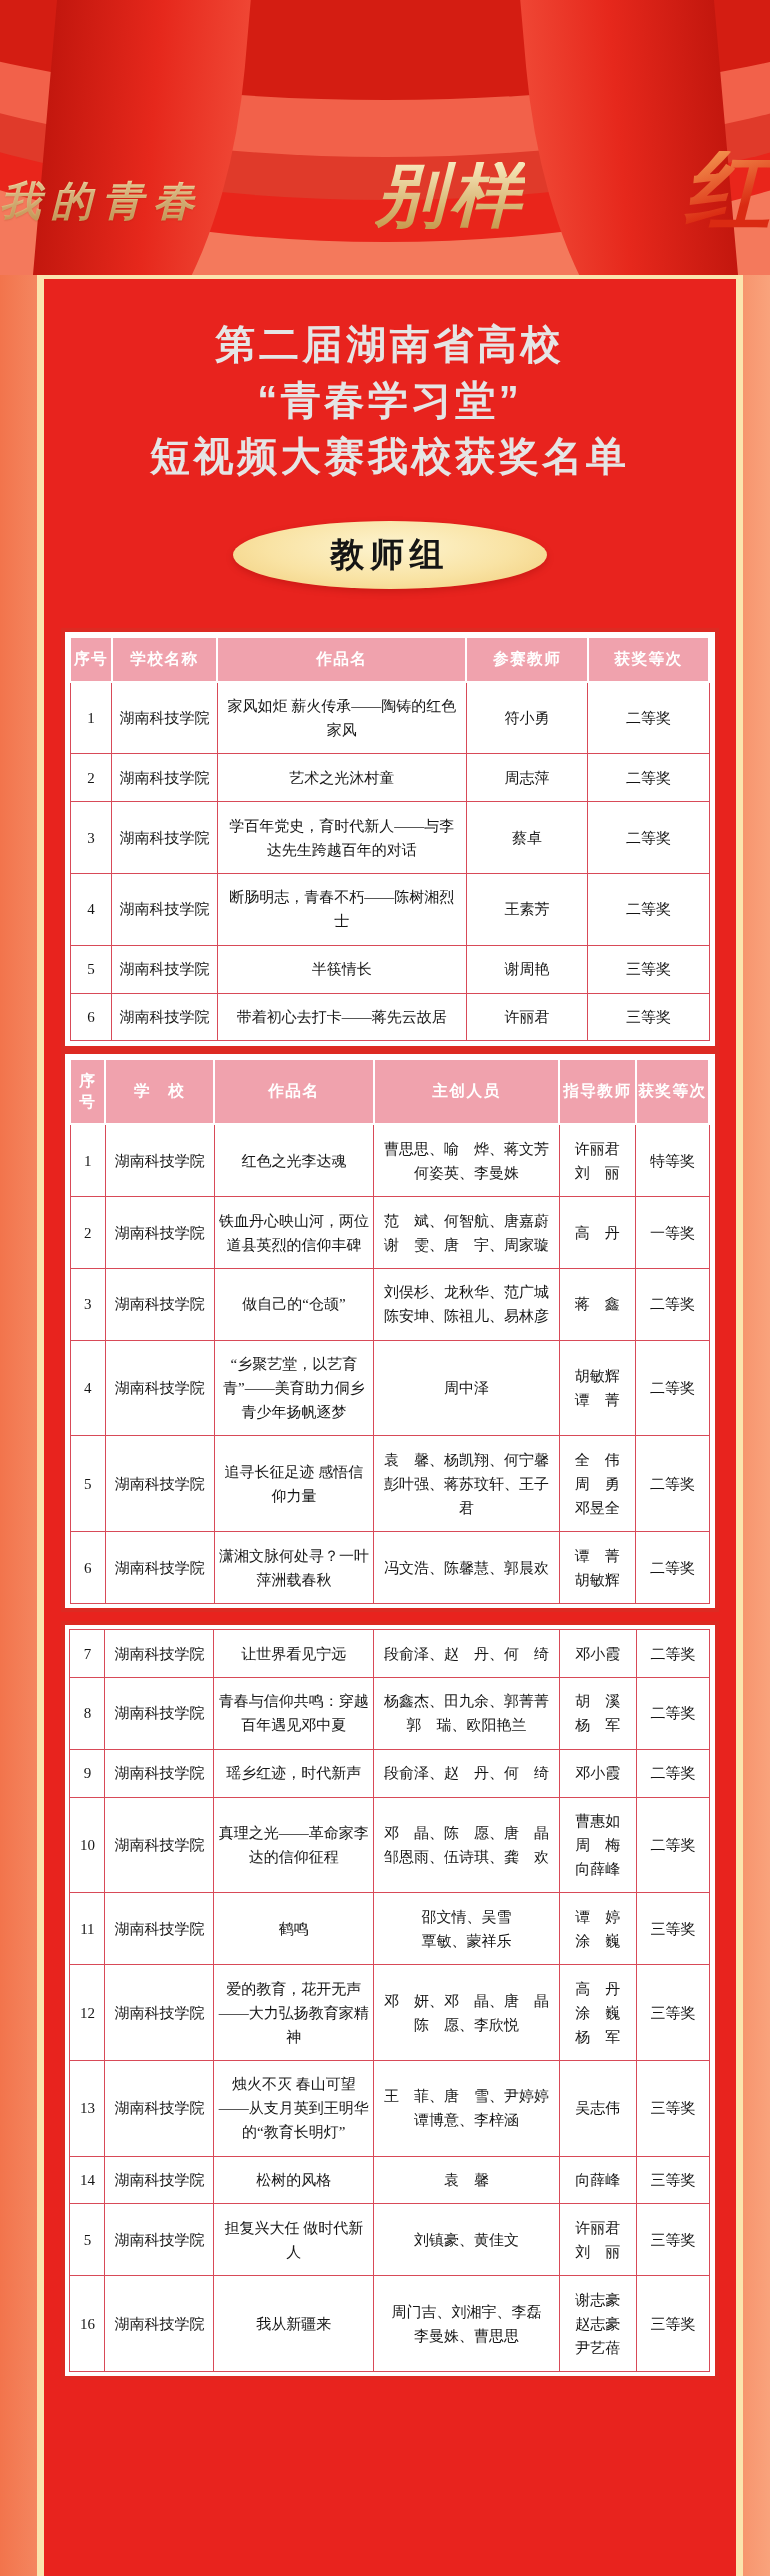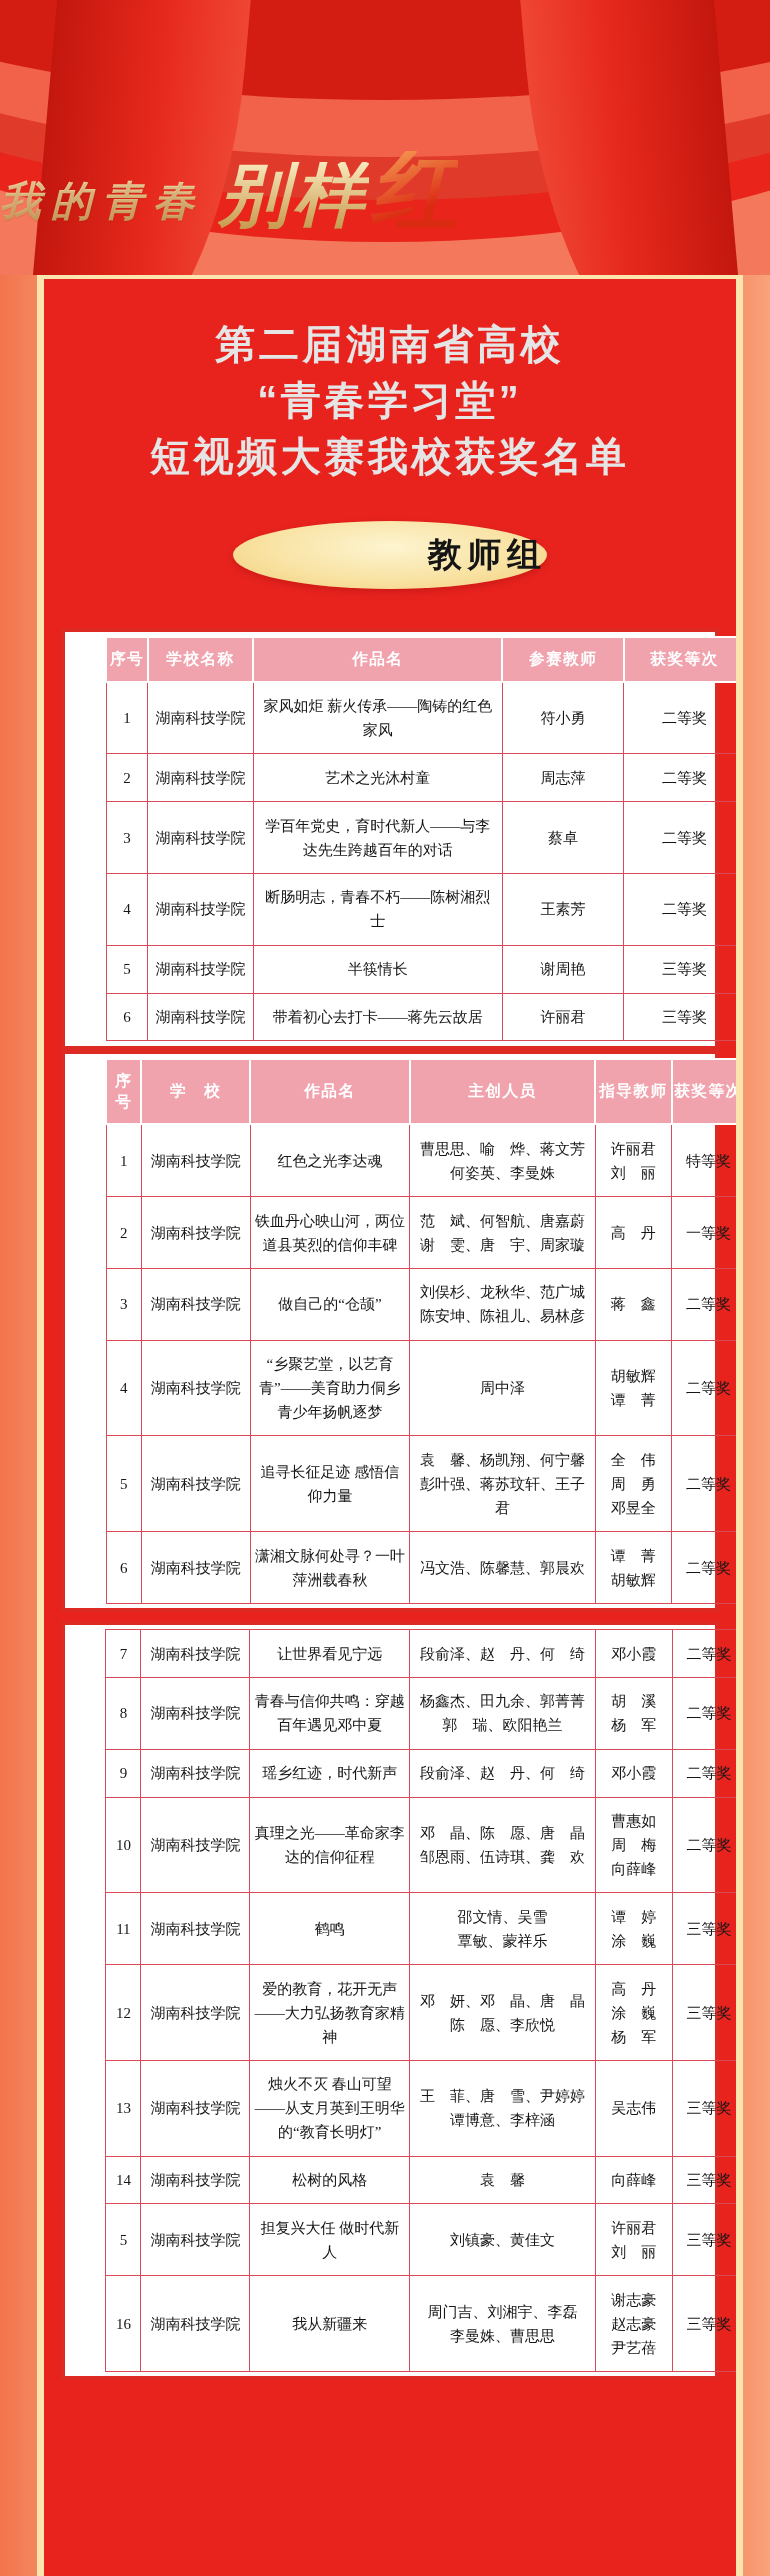--- a/index.html
+++ b/index.html
@@ -11,42 +11,42 @@
   
   .curtain{position:relative;width:771px;height:275px;overflow:hidden;background:#f4795c;}
   .swag{position:absolute;left:-35%;width:170%;border-radius:50%;}
   .swag.s4{top:-300px;height:542px;background:#e9251b;}
   .swag.s3{top:-300px;height:500px;background:#e03a2a;}
   .swag.s2{top:-300px;height:457px;background:#f2614a;}
   .swag.s1{top:-300px;height:400px;background:#d41d12;}
   .drape{position:absolute;top:-64px;width:193px;height:457px;background:linear-gradient(90deg,#c3170e,#e6281c 45%,#d820156e);background-color:#e02117;}
   .drape.left{left:43px;border-radius:0 0 171px 43px / 0 0 371px 86px;transform:rotate(5deg);background:linear-gradient(90deg,#c3170e,#e6281c 55%,#ef4634);}
   .drape.right{right:43px;border-radius:0 0 43px 171px / 0 0 86px 371px;transform:rotate(-5deg);background:linear-gradient(270deg,#c3170e,#e6281c 55%,#ef4634);}
-  .callig{position:absolute;left:0;right:0;top:151px;display:flex;justify-content:flex-start;align-items:flex-end;gap:2px;z-index:9;}
+  .callig{position:absolute;left:0;right:0;top:151px;display:flex;justify-content:space-between;align-items:flex-end;gap:2px;z-index:9;}
   .callig .c1{font-family:"Liberation Serif","DejaVu Serif",serif;font-weight:900;font-style:italic;font-size:41px;letter-spacing:10px;
       background:linear-gradient(180deg,#f6e3b0,#caa05a);-webkit-background-clip:text;background-clip:text;color:transparent;
       text-shadow:0 1.4px 1.4px rgba(120,40,0,.15);}
   .callig .c2{font-family:"Liberation Serif","DejaVu Serif",serif;font-weight:900;font-style:italic;font-size:71px;letter-spacing:4.3px;line-height:.95;
       background:linear-gradient(180deg,#f8e9bd,#c79a4e);-webkit-background-clip:text;background-clip:text;color:transparent;margin-left:12px;}
   .callig .c3{font-family:"Liberation Serif","DejaVu Serif",serif;font-weight:900;font-style:italic;font-size:87px;line-height:.9;
       background:linear-gradient(160deg,#f3924e 10%,#da2a12 70%);-webkit-background-clip:text;background-clip:text;color:transparent;}
   
   .panel{position:relative;box-sizing:border-box;margin:0 28.5px 0 37px;height:2301px;overflow:hidden;
     background:#e8231e;border:solid #fbe4ae;border-width:4.3px 7.1px 0 7.1px;}
   .main-title{margin-top:37px;text-align:center;color:#e5e5e5;font-weight:900;
     font-size:40px;line-height:1.4;letter-spacing:3.6px;}
-  .badge{width:314px;height:68px;margin:37px auto 39px;display:flex;align-items:center;justify-content:flex-end;
+  .badge{width:314px;height:68px;margin:37px auto 39px;display:flex;align-items:center;justify-content:center;
     border-radius:50%;background:radial-gradient(ellipse at 50% 38%,#fdf4d0 0%,#f9e3a4 55%,#f1cd7a 100%);
     box-shadow:0 2.9px 7.1px rgba(120,0,0,.25);font-family:Liberation Serif, serif;}
   .badge span{font-size:34px;font-weight:900;color:#151515;letter-spacing:5.7px;}
   .badge.b2{margin:34px auto 36px;}
   
   .tbl{margin:0 17px;background:#fff;border:4.3px solid #dd2a22;padding:4.3px;}
   .tbl.block2{margin-top:8.6px;}
-  .tbl table{width:100%;border-collapse:collapse;table-layout:fixed;margin-left:36px;}
+  .tbl table{width:100%;border-collapse:collapse;table-layout:fixed;}
   .tbl td{border:1.4px solid #d84a58;font-family:"Liberation Serif","DejaVu Serif",serif;
     font-size:15px;line-height:1.6;color:#161616;text-align:center;vertical-align:middle;
     padding:11.4px 4.3px;white-space:pre-line;overflow-wrap:break-word;}
   .tbl th{background:#f0a2ad;color:#fff;border:2.9px solid #fff;
     font-family:"Liberation Serif","DejaVu Serif",serif;font-size:15.7px;font-weight:700;
     padding:10.7px 1.4px;white-space:pre-line;letter-spacing:1.4px;}
 </style>
 </head>
 <body>
 

